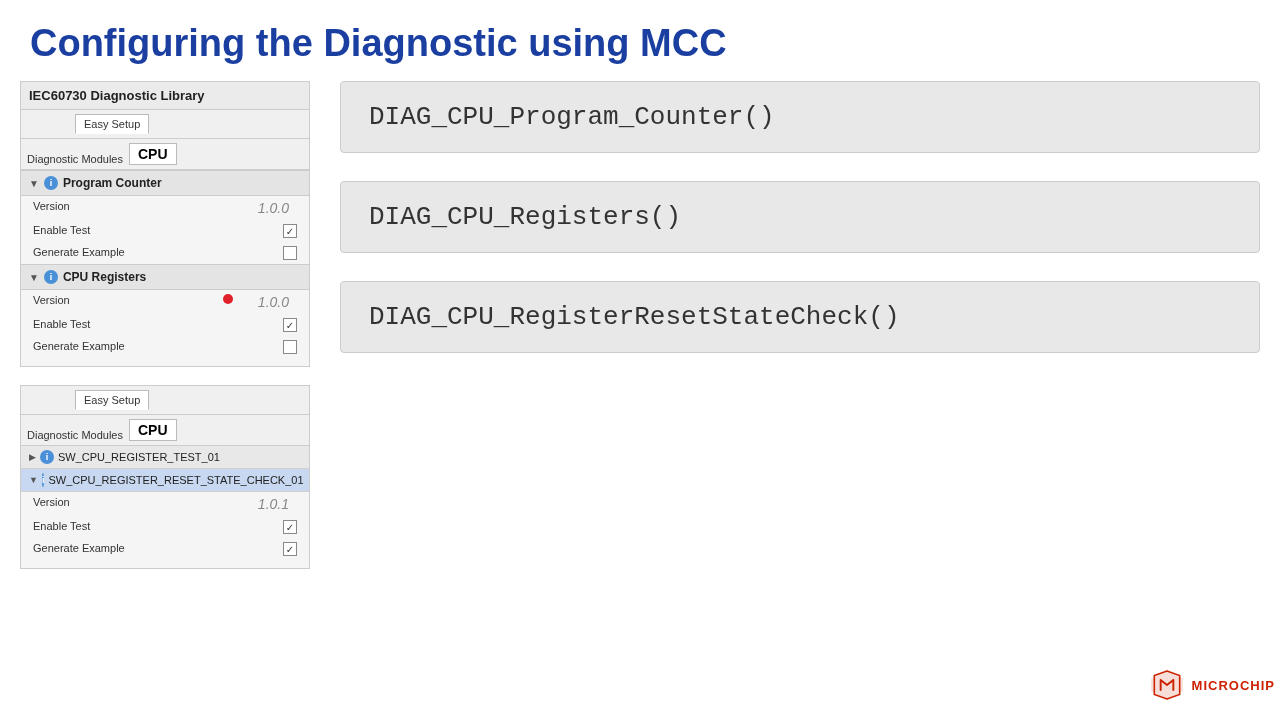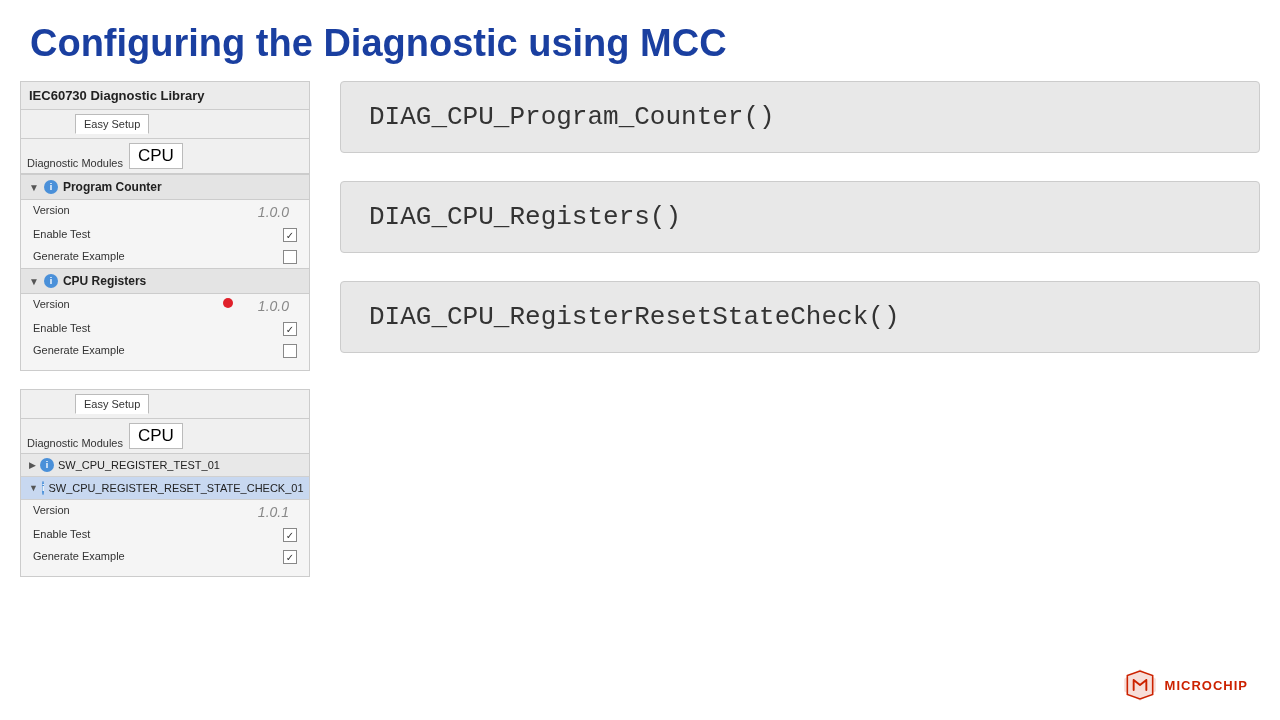--- a/index.html
+++ b/index.html
@@ -81,24 +81,25 @@
       background: #f0f0f0;
       border-bottom: 1px solid #ccc;
     }
 
     .tab-label {
       font-size: 11px;
       color: #333;
     }
 
     .tab-cpu {
-      font-size: 17px;
+      font-size: 14px;
       background: #fff;
       border: 1px solid #bbb;
       padding: 2px 8px;
+      font-weight: bold;
     }
 
     
     .section-header {
       display: flex;
       align-items: center;
       padding: 5px 8px;
       background: #e4e4e4;
       border-top: 1px solid #ccc;
       border-bottom: 1px solid #ccc;
@@ -219,21 +220,21 @@
       font-size: 26px;
       font-family: 'Courier New', monospace;
       color: #333;
       font-weight: normal;
     }
 
     
     .microchip-logo {
       position: absolute;
       bottom: 16px;
-      right: 32px;
+      right: 5px;
       display: flex;
       align-items: center;
       gap: 6px;
     }
 
     .logo-icon {
       width: 38px;
       height: 38px;
     }
 

